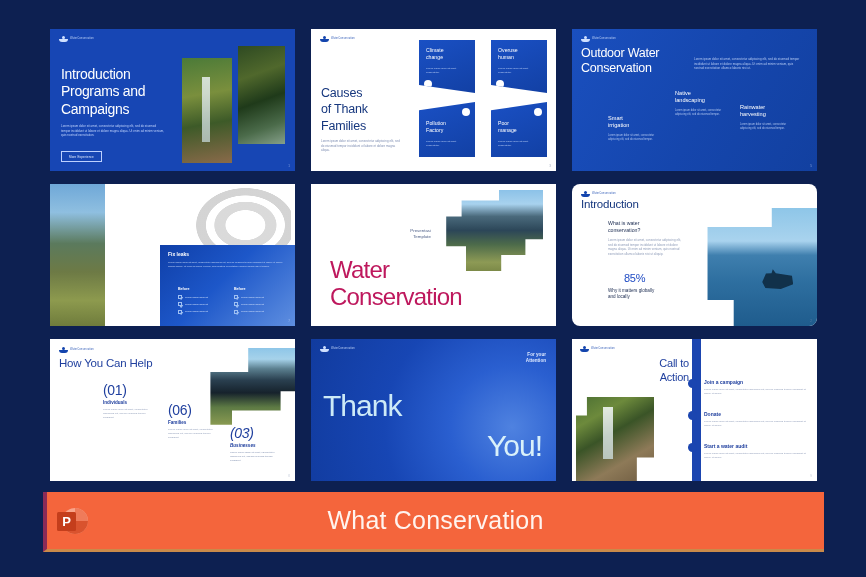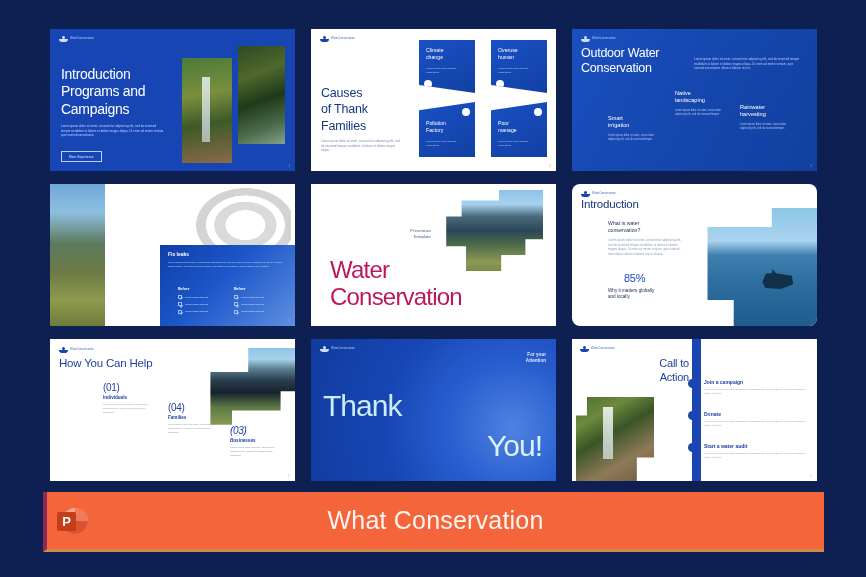--- a/index.html
+++ b/index.html
@@ -153,21 +153,21 @@
 
   
   .s7 { background:#ffffff; }
   .s7 .logo { left:9px; top:8px; color:#1344ad; }
   .s7 h1 { position:absolute; left:9px; top:18px; font-size:11.5px; color:#1f3f9e;
       font-weight:400; letter-spacing:-.2px; }
   .s7 .pic { position:absolute; left:155px; top:9px; width:90px; height:80px;
       background:linear-gradient(#8ec6e8 0%,#a6d2ea 14%,#5b7f8f 26%,#2a4050 40%,#16222c 56%,#5d7a44 74%,#91a054 100%);
       clip-path: polygon(48% 0, 100% 0, 100% 54%, 84% 54%, 84% 78%, 30% 78%, 30% 96%, 6% 96%, 6% 30%, 48% 30%);}
   .s7 .step { position:absolute; }
-  .s7 .step .n { font-size:10px; color:#1f3f9e; font-weight:400; letter-spacing:-.3px; }
+  .s7 .step .n { font-size:14px; color:#1f3f9e; font-weight:400; letter-spacing:-.3px; }
   .s7 .step .h { margin-top:2px; font-size:4.6px; color:#1f3f9e; font-weight:700; }
   .s7 .step .p { margin-top:3px; width:52px; font-size:2.5px; line-height:1.65; color:#8b99b6; }
   .s7 .n1 { left:53px; top:43px; }
   .s7 .n2 { left:118px; top:63px; }
   .s7 .n3 { left:180px; top:86px;font-style:italic; }
 
   
   .s8 { background:#ffffff; }
   .s8 .logo { left:8px; top:7px; color:#1344ad; }
   .s8 .bar { position:absolute; left:120px; top:0; width:9px; height:142px; background:#1b45b0; }
@@ -401,21 +401,21 @@
         <span class="txt">WaterConservation</span>
       </div>
       <h1>How You Can Help</h1>
       <div class="pic"></div>
       <div class="step n1">
         <div class="n">(01)</div>
         <div class="h">Individuals</div>
         <div class="p">Lorem ipsum dolor sit amet, consectetur adipiscing elit, sed do eiusmod tempor incididunt.</div>
       </div>
       <div class="step n2">
-        <div class="n">(04)</div>
+        <div class="n">(06)</div>
         <div class="h">Families</div>
         <div class="p">Lorem ipsum dolor sit amet, consectetur adipiscing elit, sed do eiusmod tempor incididunt.</div>
       </div>
       <div class="step n3">
         <div class="n">(03)</div>
         <div class="h">Businesses</div>
         <div class="p">Lorem ipsum dolor sit amet, consectetur adipiscing elit, sed do eiusmod tempor incididunt.</div>
       </div>
       <div class="pnum" style="color:#8b99b6">8</div>
     </div>

